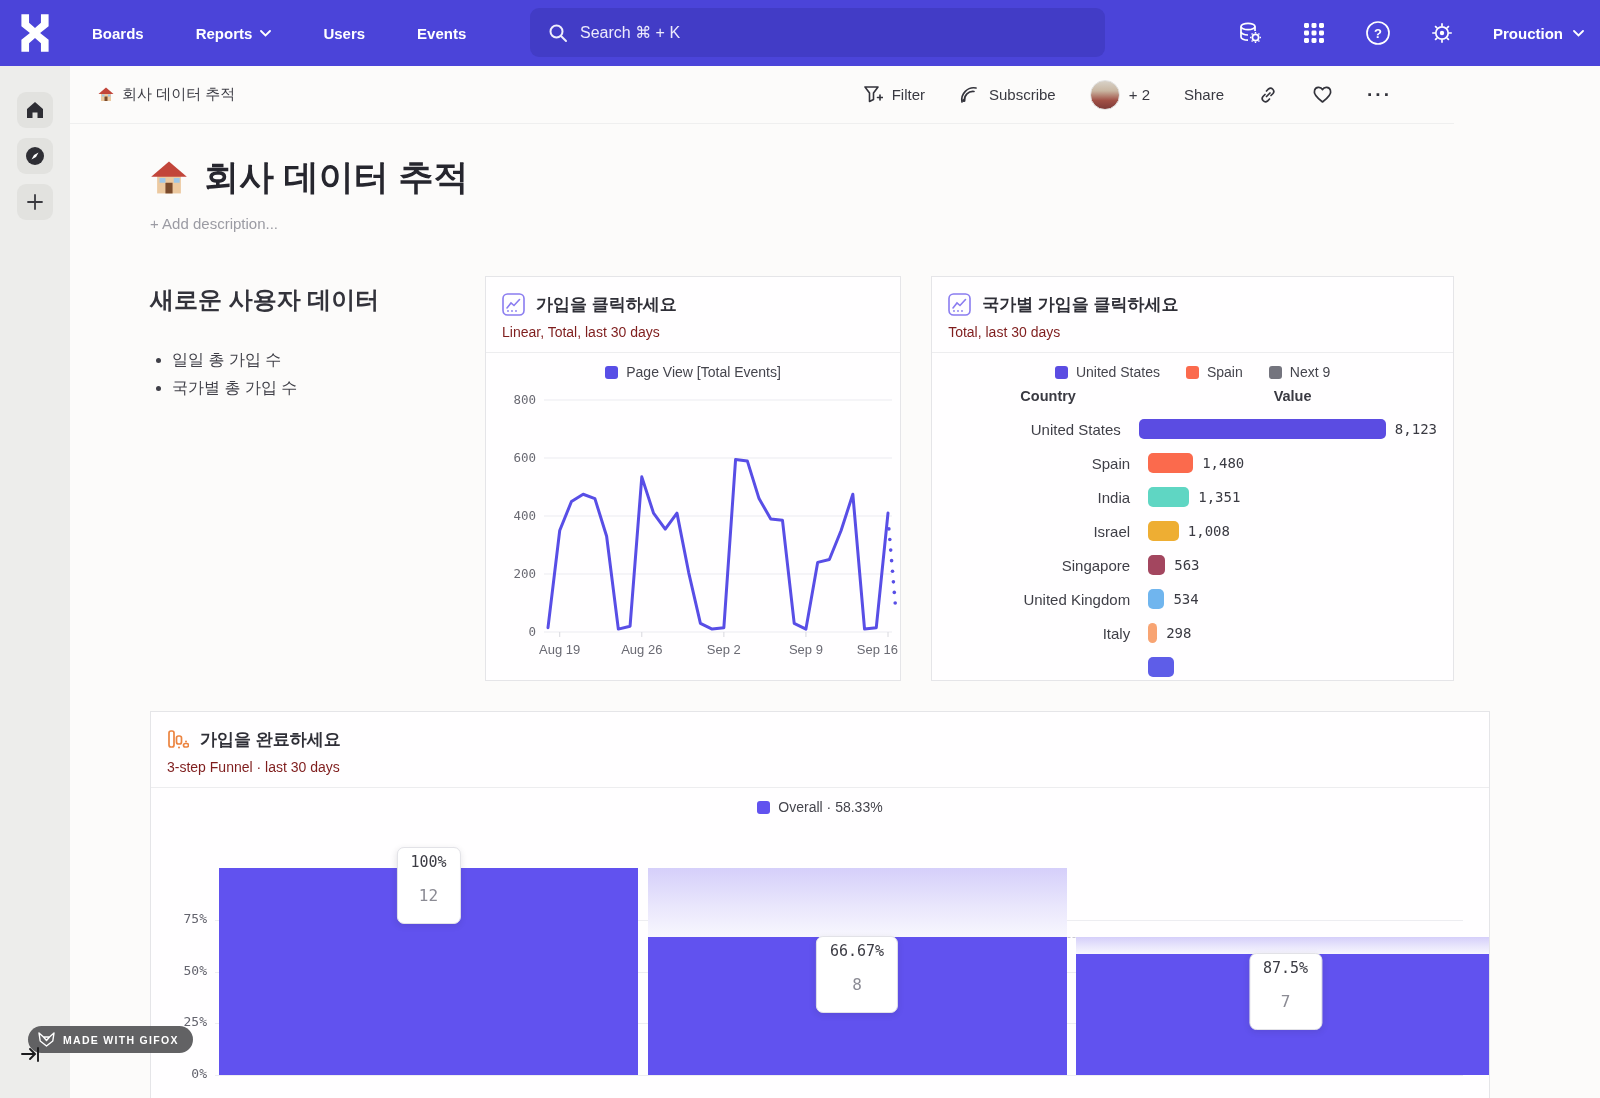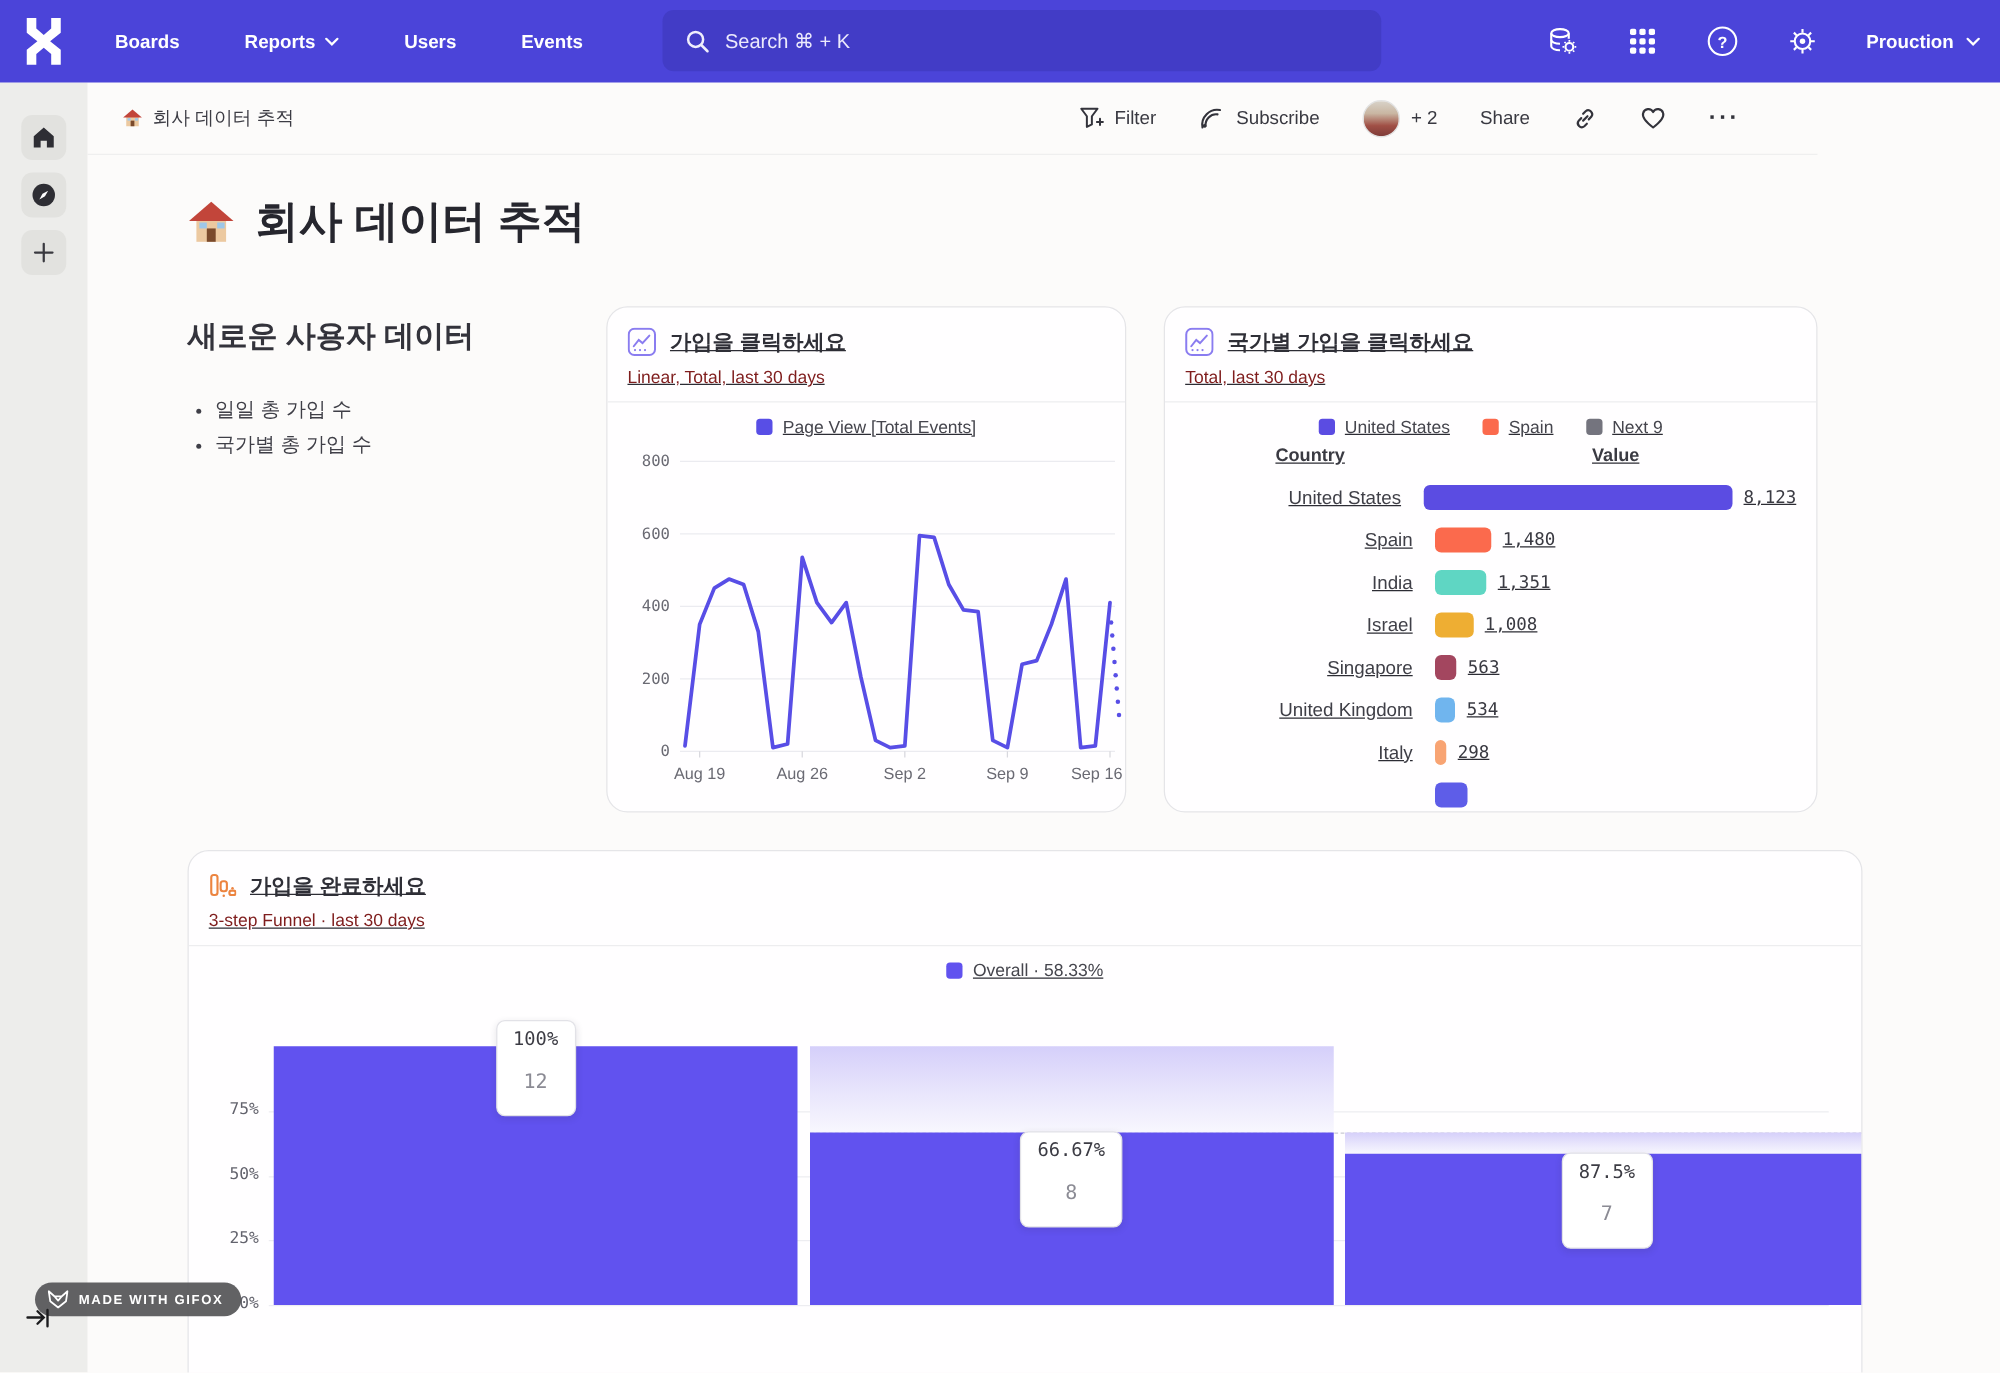--- a/index.html
+++ b/index.html
@@ -33,21 +33,21 @@
 
   .titleblock { margin:30px 0 0 80px; }
   .page-title { display:flex; align-items:center; gap:16px; font-size:35px; font-weight:700; color:#26262e; }
   .add-desc { margin-top:14px; font-size:15px; color:#9b9ba3; cursor:pointer; }
 
   .row1 { display:flex; margin:44px 0 0 80px; }
   .textwidget { width:300px; margin-right:44px; padding-top:8px; }
   .textwidget h2 { font-size:24px; font-weight:700; color:#33333b; }
   .textwidget ul { margin:30px 0 0 22px; font-size:16px; color:#3f3f47; line-height:28px; }
 
-  .card { background:#fffeff; border:1px solid #e5e5e8; border-radius:17px; padding:16px 16px 0 16px; position:relative; overflow:hidden;text-decoration:underline; }
+  .card { background:#fffeff; border:1px solid #e5e5e8; border-radius:0; padding:16px 16px 0 16px; position:relative; overflow:hidden; }
   .card-head { display:flex; align-items:center; gap:11px; }
   .card-title { font-size:17px; font-weight:700; color:#2f2f37; }
   .card-sub { margin-top:8px; font-size:14px; color:#7f1d1d; }
   .card-div { height:1px; background:#ededef; margin:12px -16px 0 -16px; }
   .legend { display:flex; justify-content:center; align-items:flex-start; gap:26px; margin-top:11px; font-size:14px; color:#45454d; }
   .leg-item { display:flex; align-items:center; gap:8px; }
   .leg-sq { width:13px; height:13px; border-radius:3px; flex:none; }
 
   .card-line { width:428px; height:405px; margin-right:30px; }
   .card-country { width:538px; height:405px; }
@@ -230,20 +230,21 @@
     <h1 class="page-title">
       <svg width="38" height="36" viewBox="0 0 32 30">
         <rect x="6" y="12" width="20" height="16" fill="#ecc9a0"></rect>
           <path d="M16 1 L31 14 H1 Z" fill="#c2453a"></path>
           <rect x="13" y="19" width="6" height="9" fill="#7a4a2b"></rect>
           <rect x="8" y="15" width="5" height="4" fill="#9ec7e8"></rect>
           <rect x="20" y="15" width="5" height="4" fill="#9ec7e8"></rect>
       </svg>
       <span>회사 데이터 추적</span>
     </h1>
+    <div class="add-desc">+ Add description...</div>
   </div>
 
   <div class="row1">
 
     <div class="textwidget">
       <h2>새로운 사용자 데이터</h2>
       <ul>
         <li>일일 총 가입 수</li>
         <li>국가별 총 가입 수</li>
       </ul>

